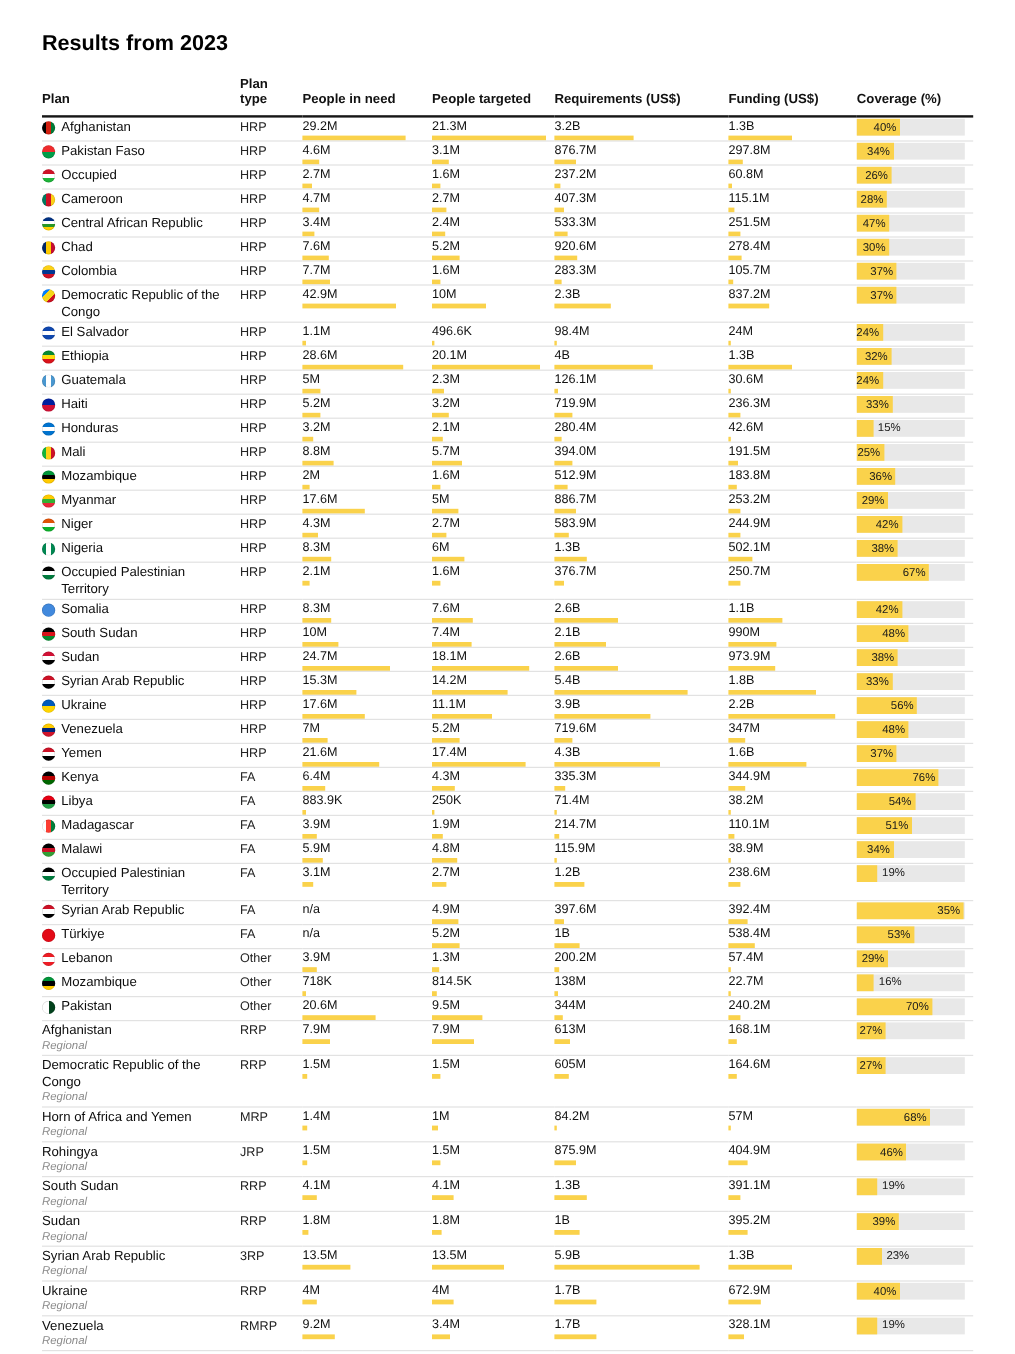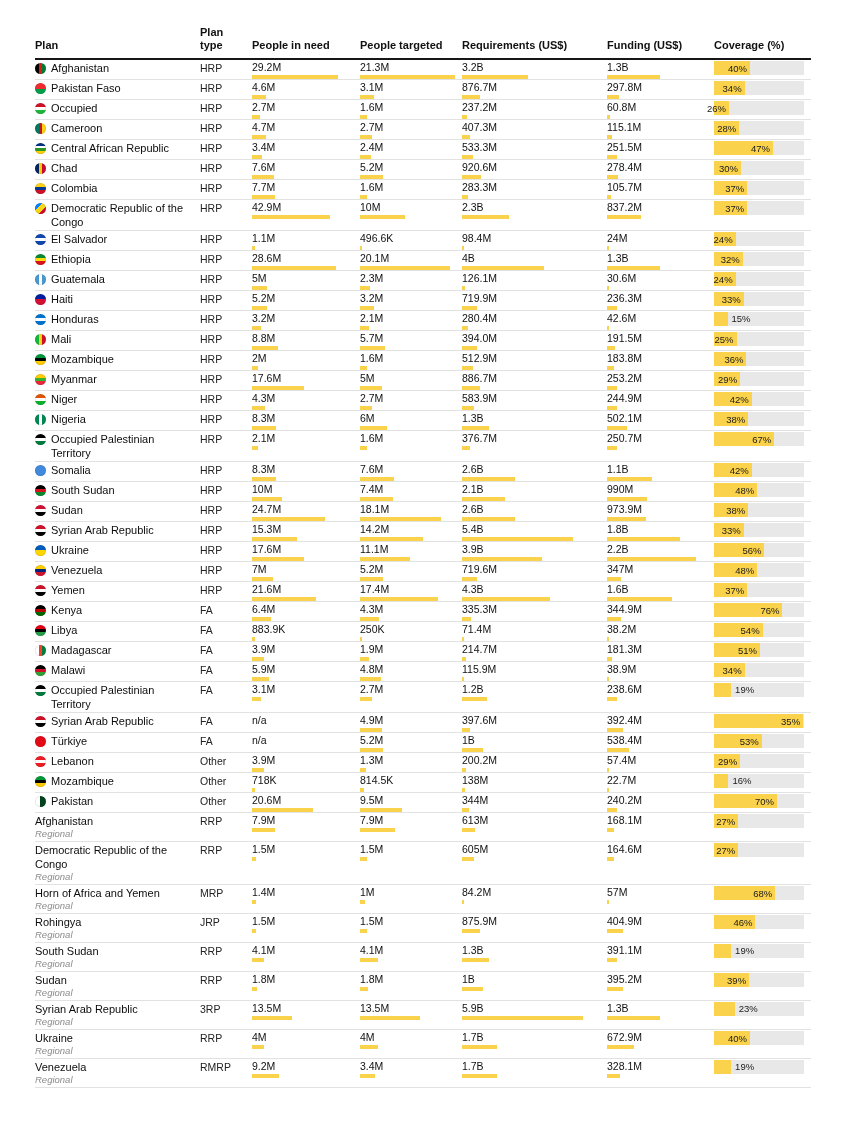--- a/index.html
+++ b/index.html
@@ -33,20 +33,21 @@
   .bar{height:4px;background:var(--yellow);margin-top:1px;}
   .track{width:90px;height:14px;background:var(--track);position:relative;margin:0 0 2px 0;}
   .fill{height:100%;background:var(--yellow);display:flex;align-items:center;justify-content:flex-end;}
   .cl{font-size:9.5px;padding-right:3px;color:#1a1a1a;white-space:nowrap;}
   .cl-out{position:absolute;top:0;line-height:14px;font-size:9.5px;color:#1a1a1a;white-space:nowrap;}
 </style>
 </head>
 <body>
 
 <div class="wrap">
+  <h1>Results from 2023</h1>
 
   <table>
     <colgroup>
       <col style="width:165px">
         <col style="width:52px">
         <col style="width:108px">
       <col style="width:102px">
         <col style="width:145px">
         <col style="width:107px">
         <col style="width:97px">
@@ -152,21 +153,21 @@
           <td class="c-num">
             <div class="val">237.2M</div>
             <div class="bar" style="width:4.9px"></div>
           </td>
           <td class="c-num">
             <div class="val">60.8M</div>
             <div class="bar" style="width:2.5px"></div>
           </td>
           <td class="c-cov">
             <div class="track">
-              <div class="fill" style="width:15px">
+              <div class="fill" style="width:29px">
                 <span class="cl">26%</span>
               </div>
             </div>
           </td>
         </tr>
         <tr>
           <td class="c-plan">
             <div class="plan-wrap">
               <span class="flag" style="background: linear-gradient(to right, rgb(0, 122, 94) 0%, rgb(0, 122, 94) 33.3%, rgb(206, 17, 38) 33.3%, rgb(206, 17, 38) 66.7%, rgb(252, 209, 22) 66.7%, rgb(252, 209, 22) 100%);"></span>
               <div class="plan-txt">
@@ -220,21 +221,21 @@
           <td class="c-num">
             <div class="val">533.3M</div>
             <div class="bar" style="width:10.9px"></div>
           </td>
           <td class="c-num">
             <div class="val">251.5M</div>
             <div class="bar" style="width:10.2px"></div>
           </td>
           <td class="c-cov">
             <div class="track">
-              <div class="fill" style="width:59px">
+              <div class="fill" style="width:27px">
                 <span class="cl">47%</span>
               </div>
             </div>
           </td>
         </tr>
         <tr>
           <td class="c-plan">
             <div class="plan-wrap">
               <span class="flag" style="background: linear-gradient(to right, rgb(0, 38, 100) 0%, rgb(0, 38, 100) 33.3%, rgb(254, 203, 0) 33.3%, rgb(254, 203, 0) 66.7%, rgb(198, 12, 48) 66.7%, rgb(198, 12, 48) 100%);"></span>
               <div class="plan-txt">
@@ -1030,21 +1031,21 @@
           </td>
           <td class="c-num">
             <div class="val">1.9M</div>
             <div class="bar" style="width:8.5px"></div>
           </td>
           <td class="c-num">
             <div class="val">214.7M</div>
             <div class="bar" style="width:4.4px"></div>
           </td>
           <td class="c-num">
-            <div class="val">181.3M</div>
+            <div class="val">110.1M</div>
             <div class="bar" style="width:4.5px"></div>
           </td>
           <td class="c-cov">
             <div class="track">
               <div class="fill" style="width:45.9px">
                 <span class="cl">51%</span>
               </div>
             </div>
           </td>
         </tr>

